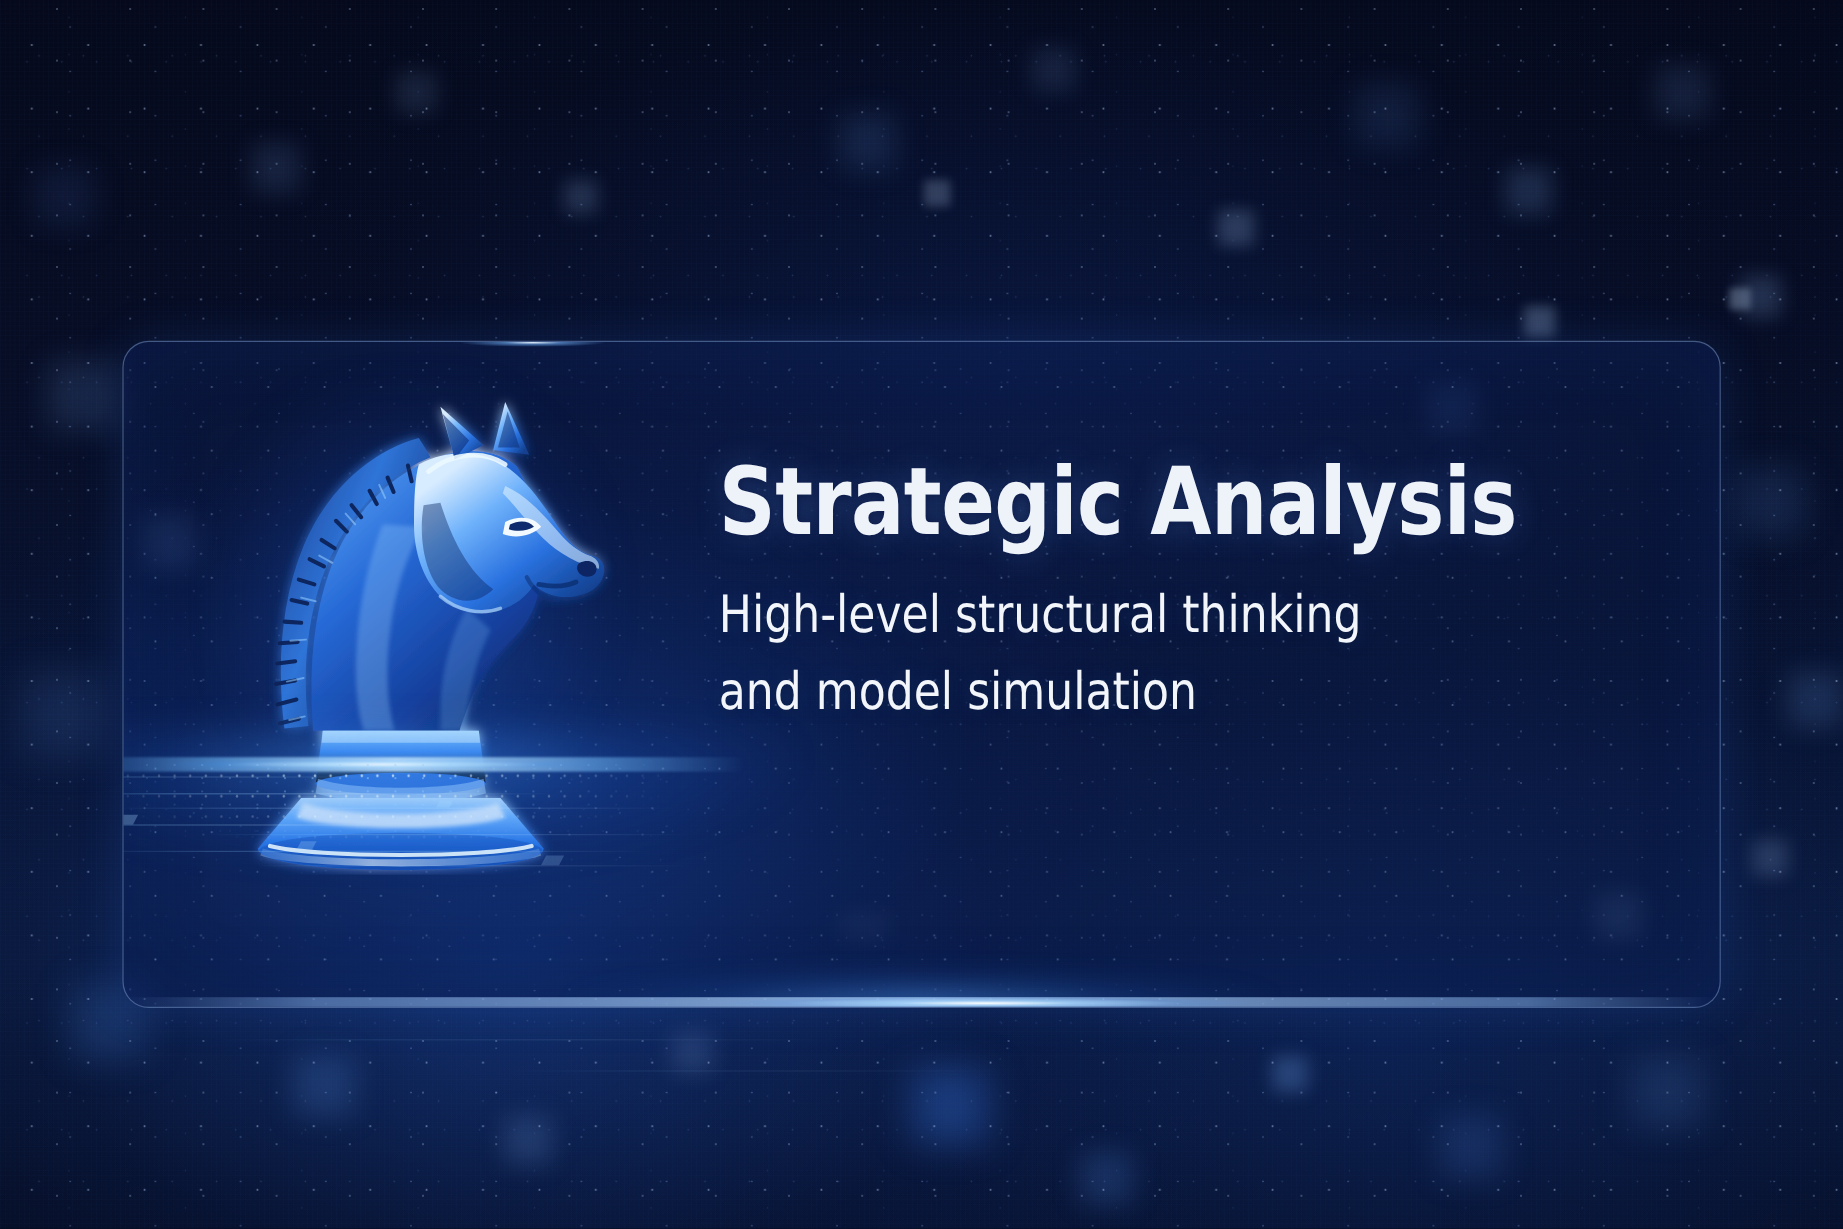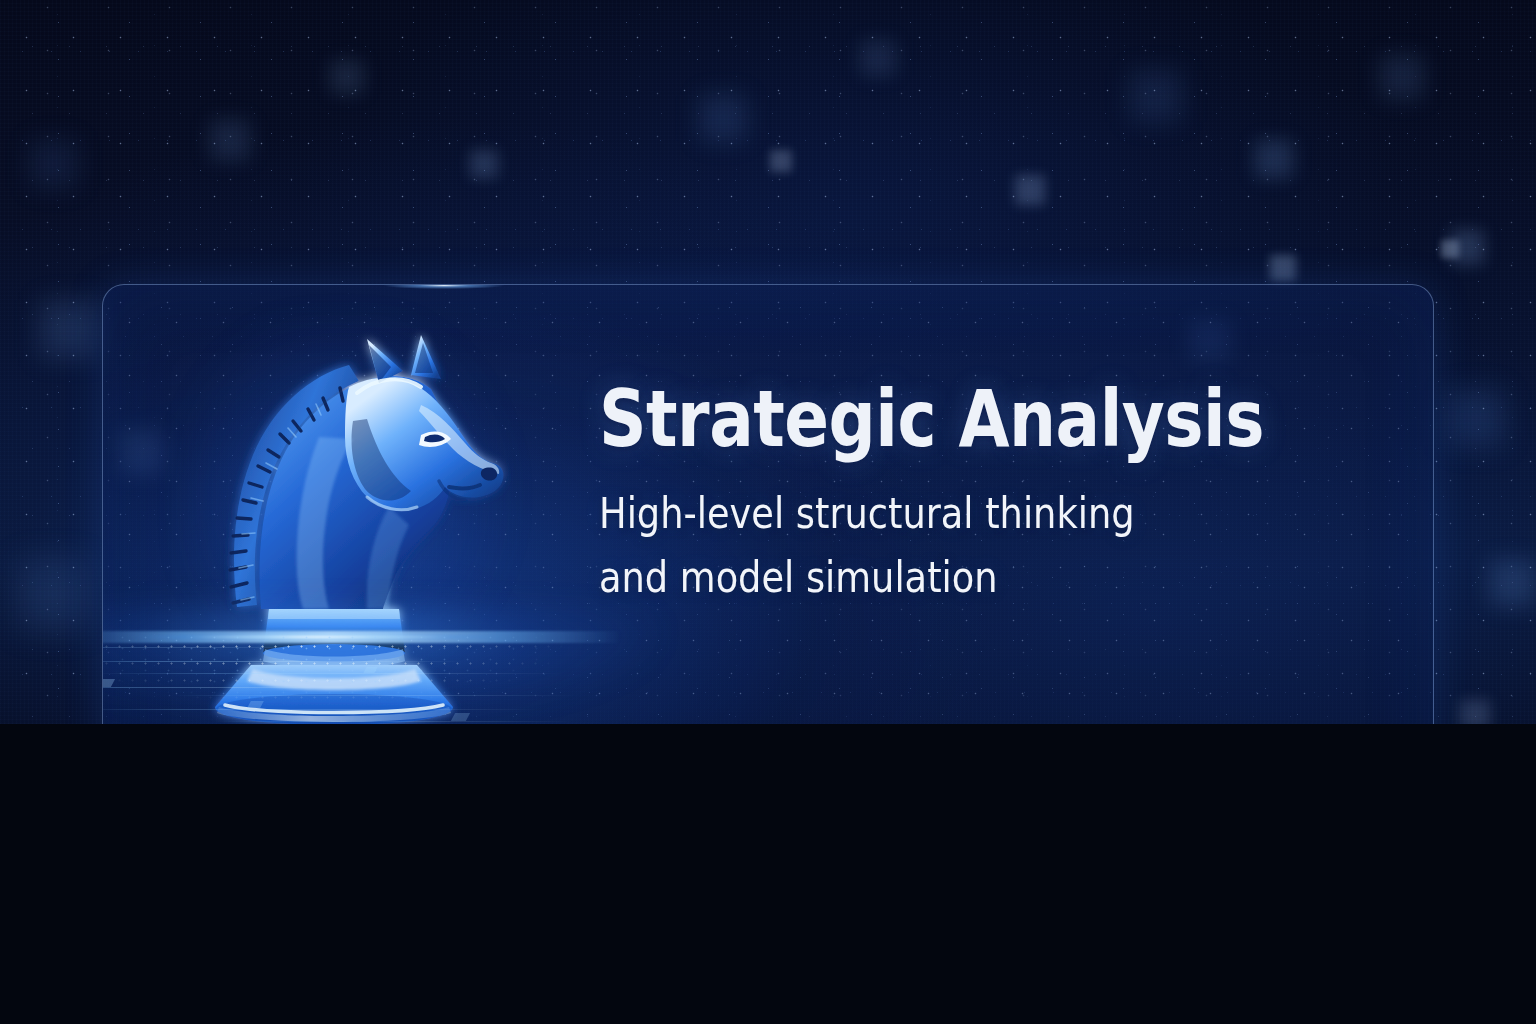--- a/index.html
+++ b/index.html
@@ -5,21 +5,21 @@
   * { margin:0; padding:0; box-sizing:border-box; }
   html, body {
     width:1536px; height:1024px;
     background:#03060f;
     overflow:hidden;
     font-family:"Liberation Sans", sans-serif;
   }
 
   #stage {
     position:relative;
-    width:1536px; height:724px;
+    width:1536px; height:1024px;
     overflow:hidden;
     background:
       radial-gradient(ellipse 900px 620px at 28% 78%, rgba(26,70,160,0.55) 0%, rgba(12,32,86,0.28) 45%, rgba(4,10,28,0) 72%),
       radial-gradient(ellipse 1100px 700px at 75% 85%, rgba(18,52,130,0.40) 0%, rgba(8,22,62,0.18) 50%, rgba(3,8,22,0) 78%),
       radial-gradient(ellipse 1000px 560px at 55% 30%, rgba(12,34,92,0.45) 0%, rgba(5,14,40,0.22) 55%, rgba(2,6,18,0) 80%),
       linear-gradient(180deg, #05091b 0%, #070d24 28%, #081331 58%, #0a1838 78%, #060d22 100%);
   }
 
   
   .bokeh-layer { position:absolute; inset:0; pointer-events:none; }

